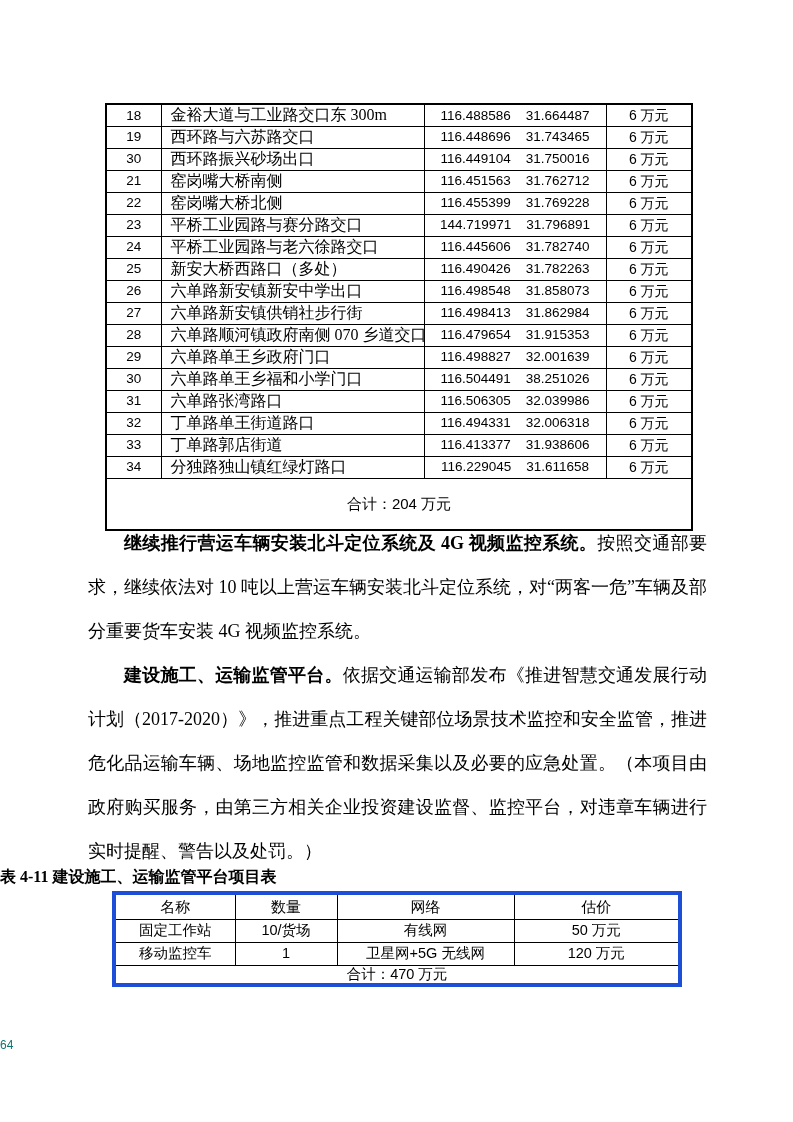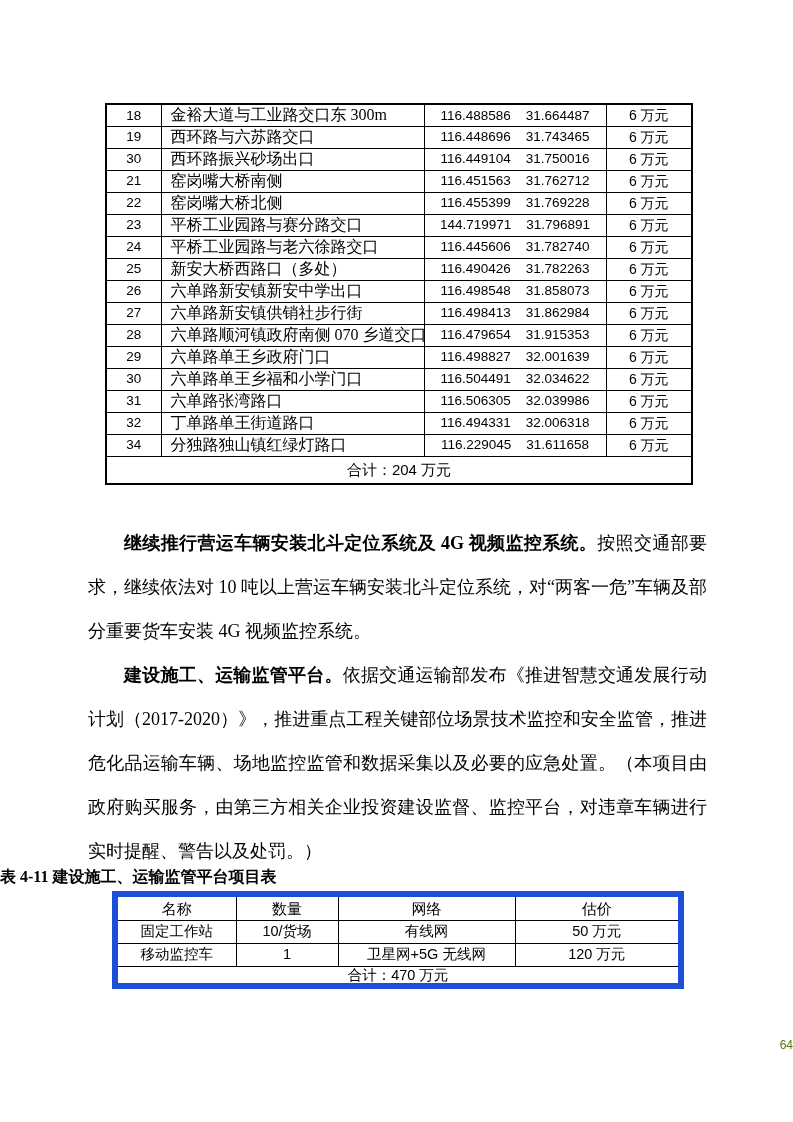--- a/index.html
+++ b/index.html
@@ -54,21 +54,21 @@
     display: flex;
     justify-content: center;
     gap: 15px;
   }
   table.t1 td.c-price {
     text-align: center;
     font-size: 14px;
     font-family: "Liberation Sans", "Liberation Serif", serif;
   }
   table.t1 tr.total-row td {
-    height: 28px;
+    height: 52px;
     text-align: center;
     font-size: 15px;
     font-family: "Liberation Sans", "Liberation Serif", serif;
     border-radius: 6px;
   }
 
   
   .bodytext {
     position: absolute;
     left: 88px;
@@ -96,21 +96,21 @@
   }
 
   
   table.t2 {
     position: absolute;
     left: 112px;
     top: 891px;
     width: 566px;
     border-collapse: collapse;
     table-layout: fixed;
-    border: 6px solid #1d4ed8;
+    border: 4px solid #1d4ed8;
   }
   table.t2 th, table.t2 td {
     border: 1px solid #000;
     padding: 0;
     vertical-align: middle;
     text-align: center;
     font-weight: normal;
     font-size: 14.5px;
     line-height: 1;
     white-space: nowrap;
@@ -119,24 +119,24 @@
   table.t2 th { height: 26px; font-size: 15px; }
   table.t2 td { height: 23px; }
   table.t2 tr.total-row td { height: 20px; font-size: 14.5px; }
 
   
   .pagenum {
     position: absolute;
     left: 0;
     right: 0;
     top: 1038px;
-    text-align: right;
+    text-align: left;
     font-size: 12px;
     font-family: "Liberation Sans", sans-serif;
-    color: #4d7c0f;
+    color: #0f766e;
   }
 </style>
 </head>
 <body>
 
 <div class="page">
 
   <table class="t1">
     <colgroup>
       <col style="width:55px">
@@ -276,21 +276,21 @@
             </span>
           </td>
           <td class="c-price">6 万元</td>
         </tr>
         <tr>
           <td class="c-no">30</td>
           <td class="c-name">六单路单王乡福和小学门口</td>
           <td class="c-coord">
             <span class="coord-wrap">
               <span>116.504491</span>
-              <span>32.034622</span>
+              <span>38.251026</span>
             </span>
           </td>
           <td class="c-price">6 万元</td>
         </tr>
         <tr>
           <td class="c-no">31</td>
           <td class="c-name">六单路张湾路口</td>
           <td class="c-coord">
             <span class="coord-wrap">
               <span>116.506305</span>
@@ -299,20 +299,31 @@
           </td>
           <td class="c-price">6 万元</td>
         </tr>
         <tr>
           <td class="c-no">32</td>
           <td class="c-name">丁单路单王街道路口</td>
           <td class="c-coord">
             <span class="coord-wrap">
               <span>116.494331</span>
               <span>32.006318</span>
+            </span>
+          </td>
+          <td class="c-price">6 万元</td>
+        </tr>
+        <tr>
+          <td class="c-no">33</td>
+          <td class="c-name">丁单路郭店街道</td>
+          <td class="c-coord">
+            <span class="coord-wrap">
+              <span>116.413377</span>
+              <span>31.938606</span>
             </span>
           </td>
           <td class="c-price">6 万元</td>
         </tr>
         <tr>
           <td class="c-no">34</td>
           <td class="c-name">分独路独山镇红绿灯路口</td>
           <td class="c-coord">
             <span class="coord-wrap">
               <span>116.229045</span>

